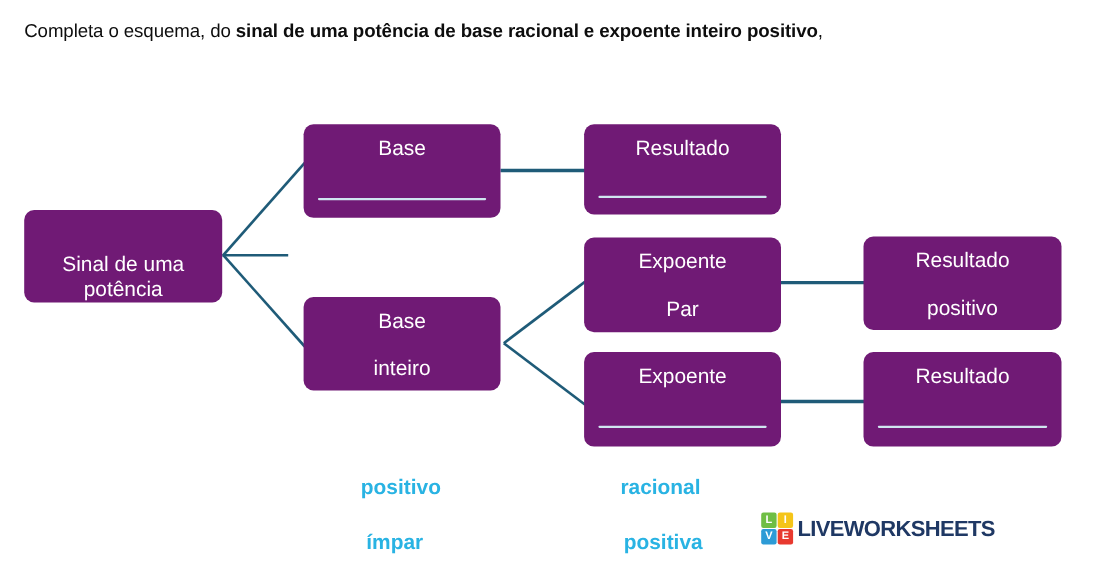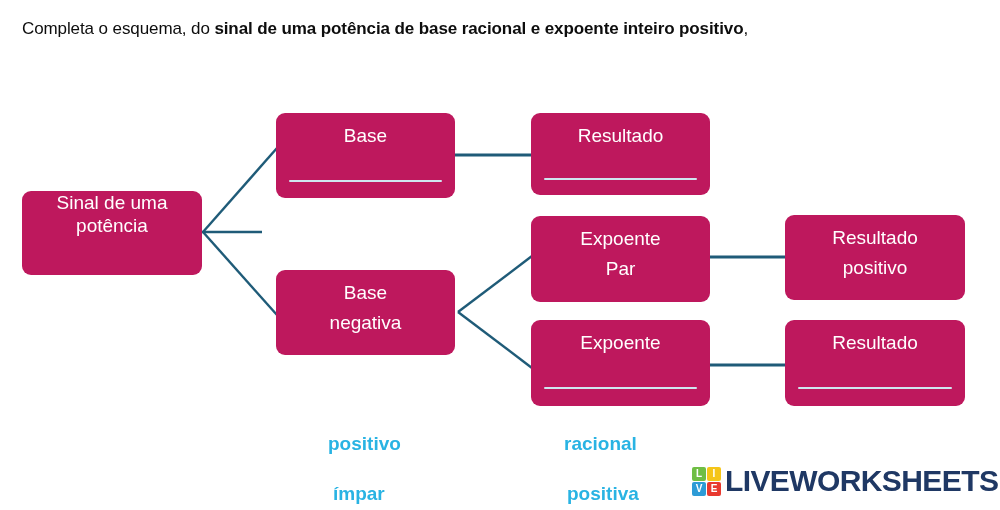--- a/index.html
+++ b/index.html
@@ -22,35 +22,35 @@
     letter-spacing: -0.1px;
   }
   .instruction .bold { font-weight: bold; }
 
   
   #diagram { position: absolute; left: 0; top: 0; width: 1000px; height: 510px; }
   #connectors { position: absolute; left: 0; top: 0; width: 1000px; height: 510px; }
 
   .node {
     position: absolute;
-    background: #be185d;
+    background: #701a75;
     border-radius: 9px;
     color: #ffffff;
     display: flex;
     flex-direction: column;
     align-items: center;
     padding-top: 11px;
     font-size: 19px;
     line-height: 23px;
     z-index: 2;
   }
   .node .ln { display: block; text-align: center; white-space: nowrap; }
-  .node .ln.gap { margin-top: 7px; }
+  .node .ln.gap { margin-top: 20px; }
   .node.center {
-    justify-content: flex-start;
+    justify-content: flex-end;
     padding-top: 0;
   }
   
   .blank {
     position: absolute;
     left: 13px; right: 13px;
     height: 2px;
     background: #cfe6f0;
     border-radius: 1px;
   }
@@ -77,21 +77,21 @@
     display: flex; align-items: center; justify-content: center;
     font-size: 10px; font-weight: bold; color: #ffffff;
     border-radius: 2px;
     line-height: 1;
   }
   .t-green  { background: #6FBE44; }
   .t-yellow { background: #F5C518; }
   .t-blue   { background: #2D9BD6; }
   .t-red    { background: #E8392F; }
   #logo-text {
-    font-size: 30px;
+    font-size: 20px;
     font-weight: bold;
     color: #1F3864;
     letter-spacing: -0.6px;
     line-height: 1;
   }
 </style>
 </head>
 <body>
 
 <div id="stage">
@@ -128,21 +128,21 @@
       <span class="blank" style="bottom:16px;"></span>
     </div>
 
     <div class="node" style="left:531px; top:113px; width:179px; height:82px;">
       <span class="ln">Resultado</span>
       <span class="blank" style="bottom:15px;"></span>
     </div>
 
     <div class="node" style="left:276px; top:270px; width:179px; height:85px;">
       <span class="ln">Base</span>
-      <span class="ln gap">negativa</span>
+      <span class="ln gap">inteiro</span>
     </div>
 
     <div class="node" style="left:531px; top:216px; width:179px; height:86px;">
       <span class="ln">Expoente</span>
       <span class="ln gap">Par</span>
     </div>
 
     <div class="node" style="left:785px; top:215px; width:180px; height:85px;">
       <span class="ln">Resultado</span>
       <span class="ln gap">positivo</span>

